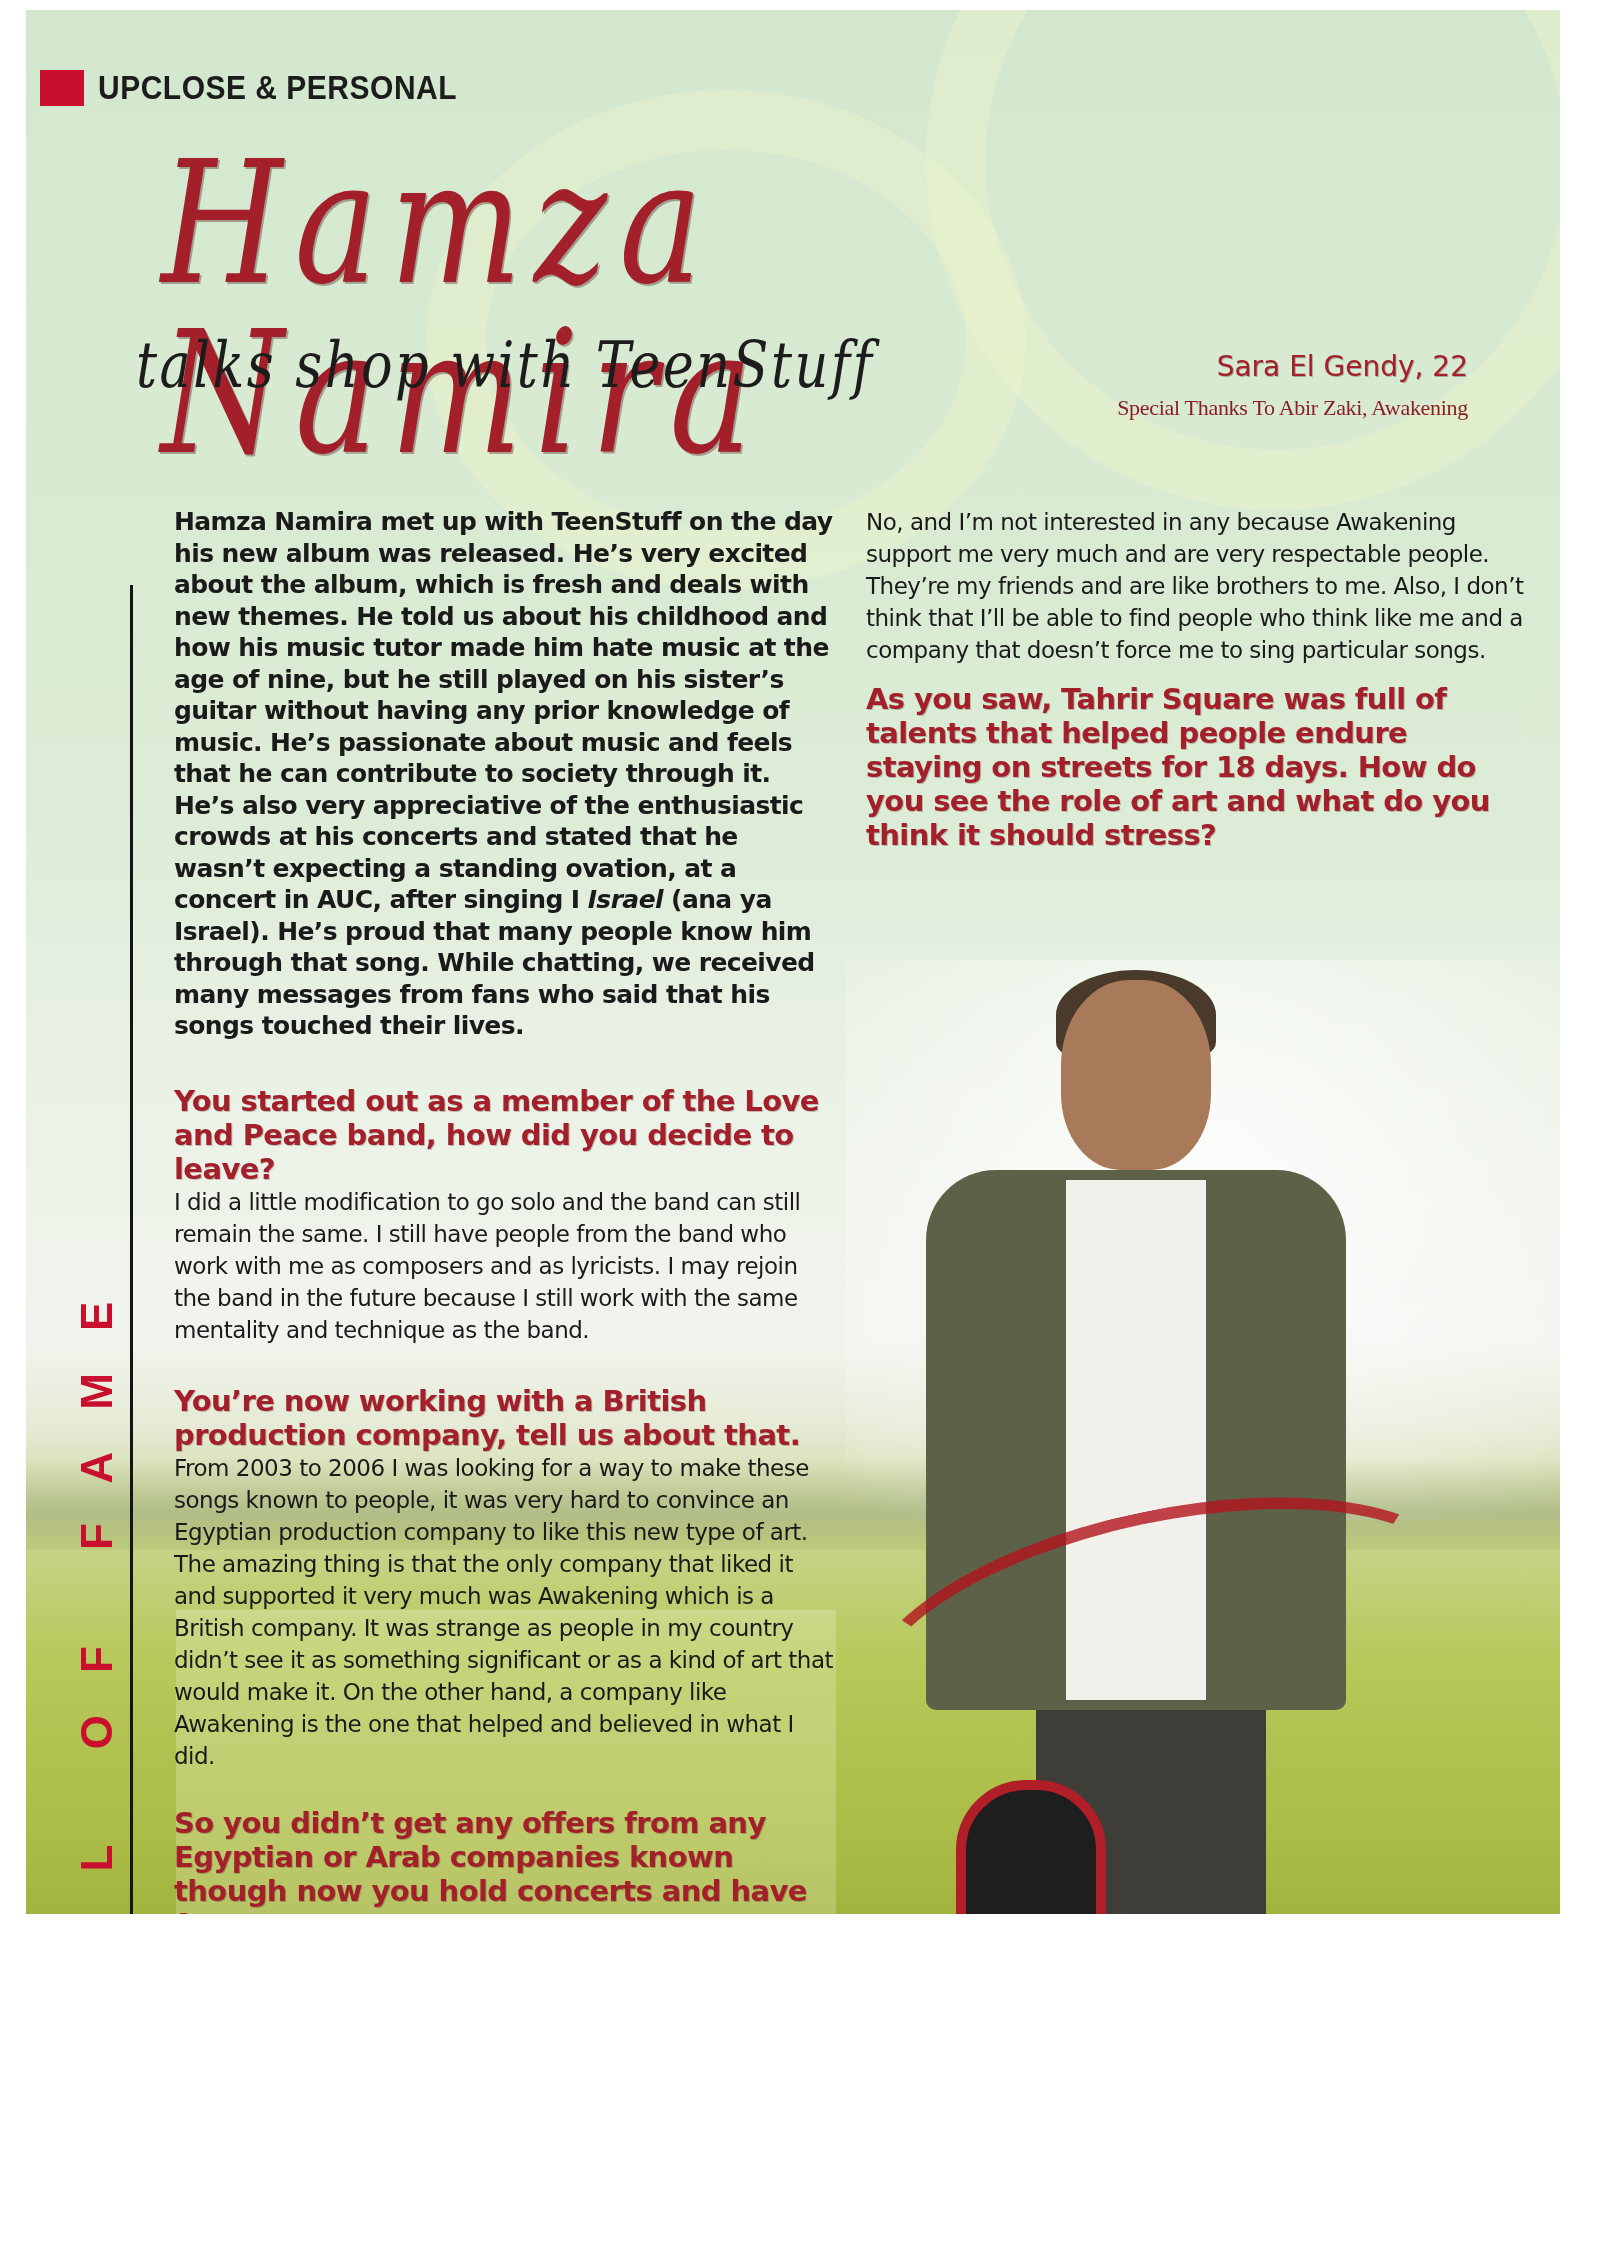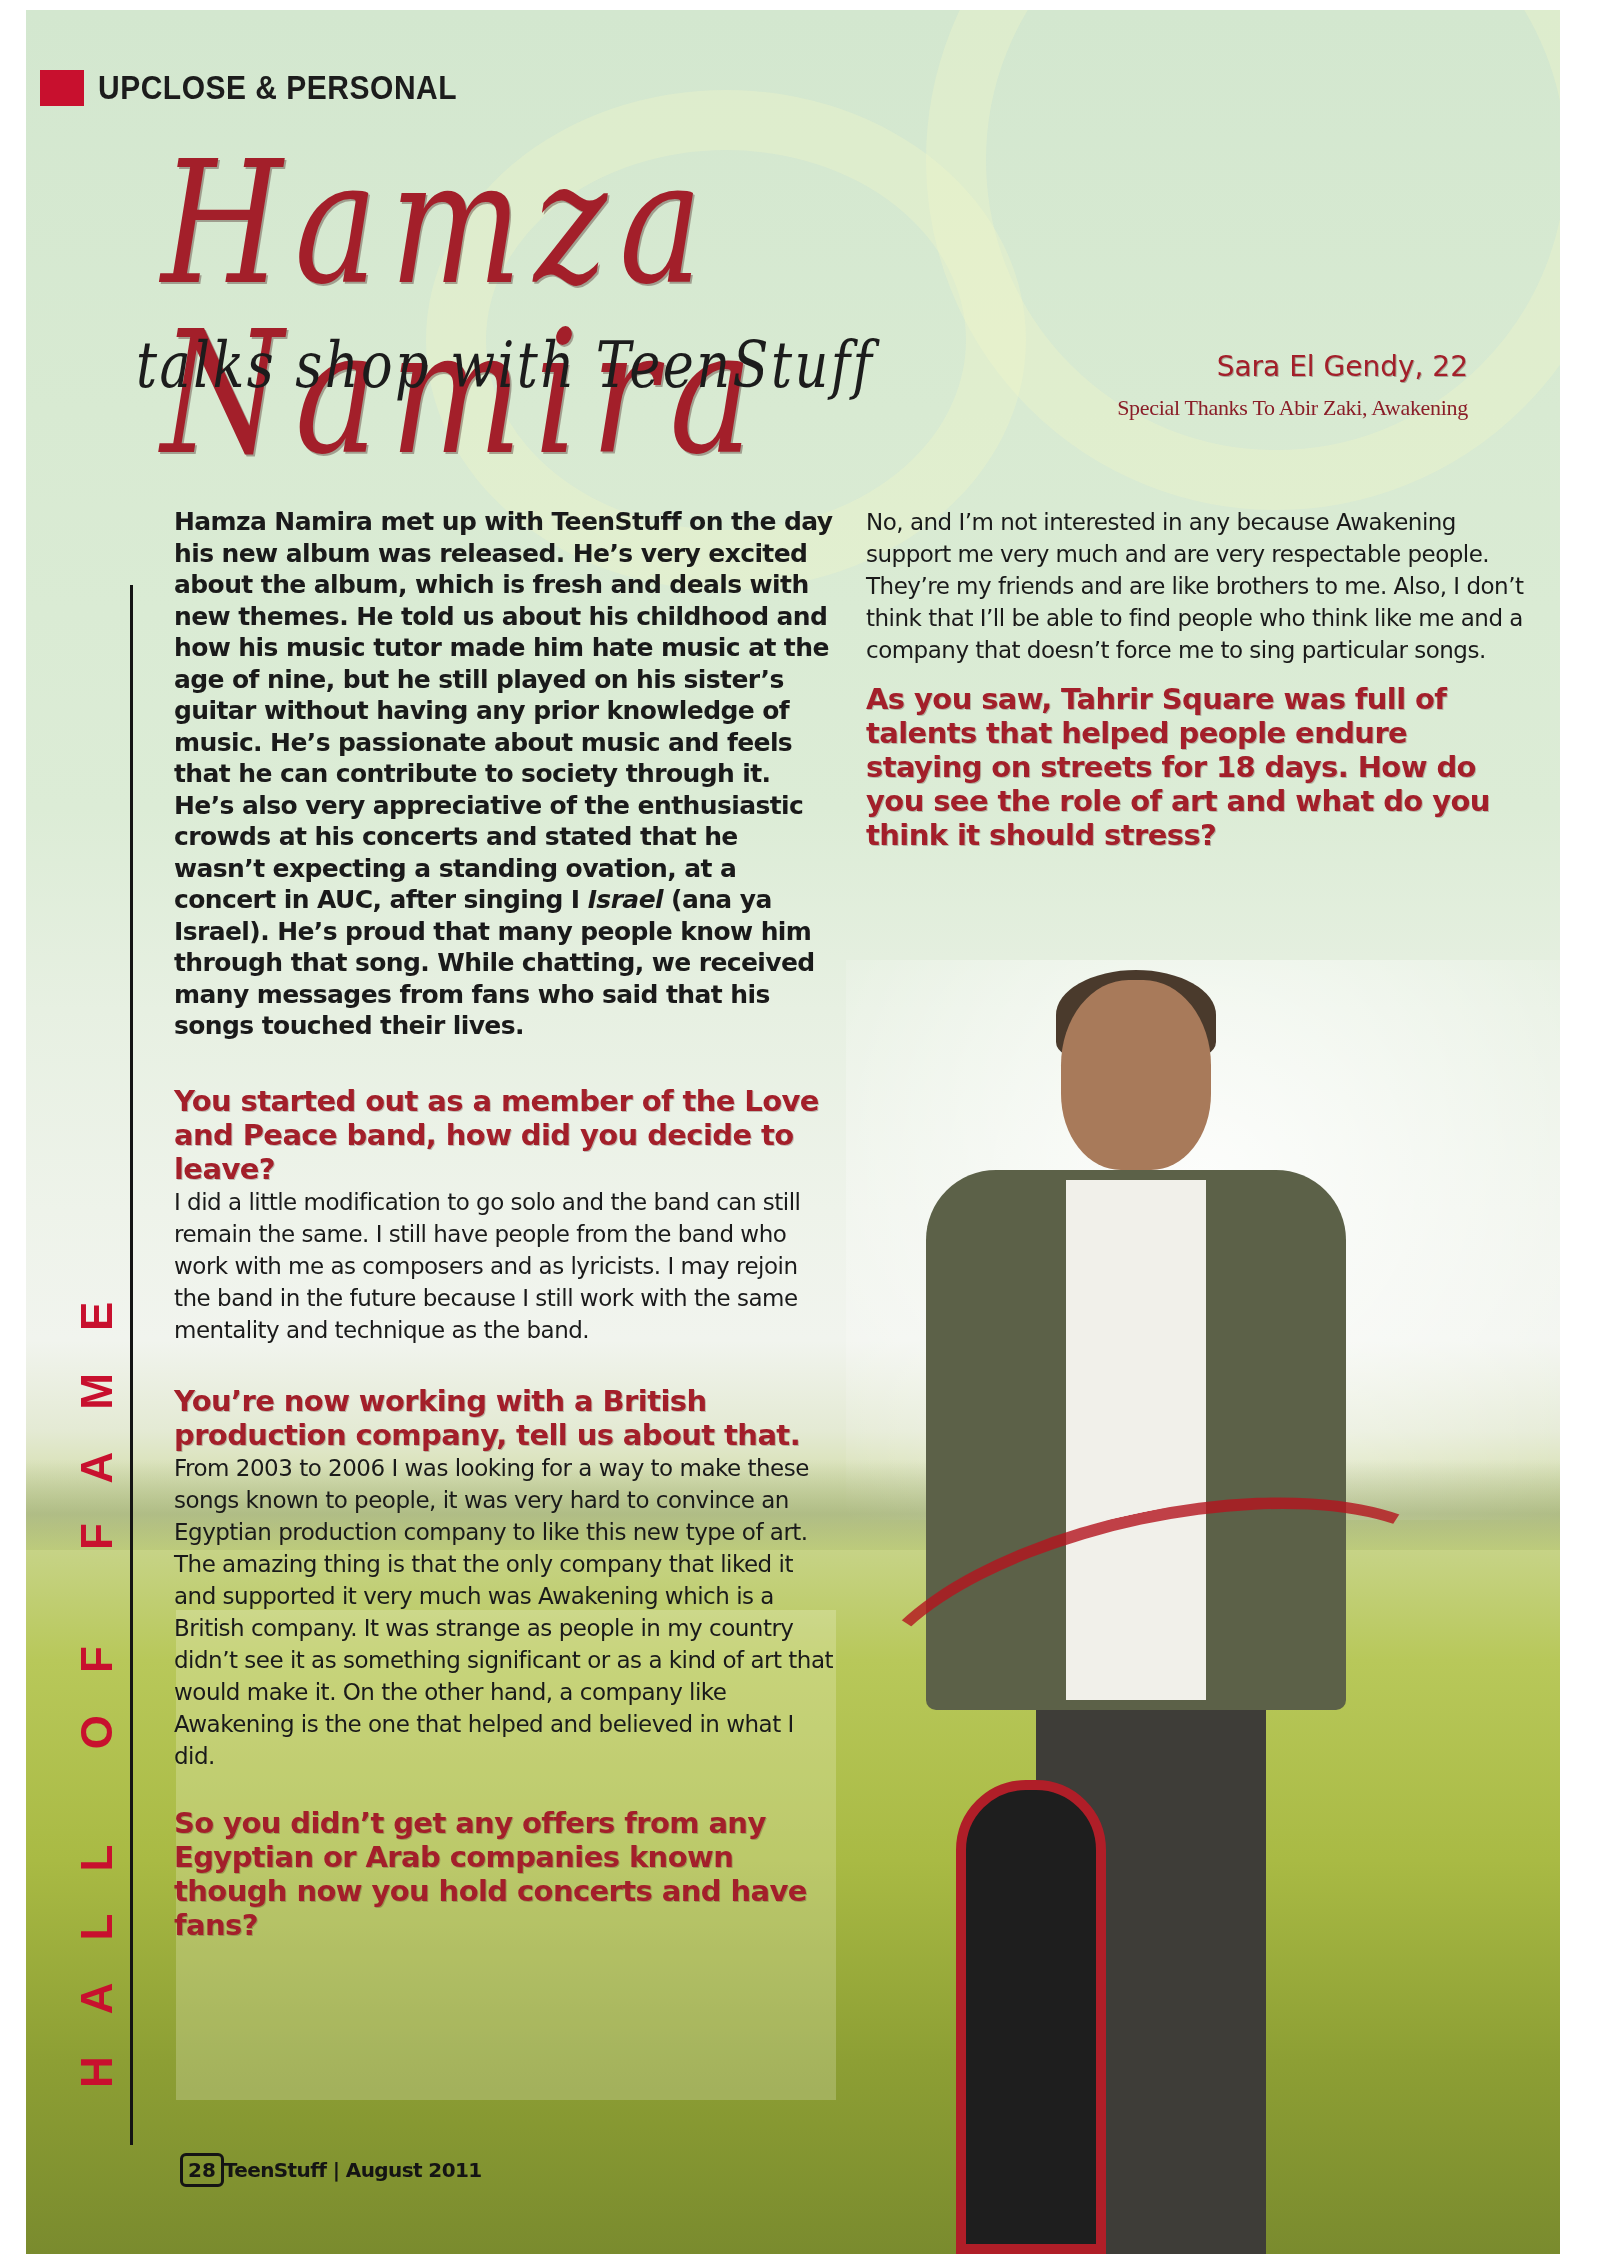--- a/index.html
+++ b/index.html
@@ -1,21 +1,21 @@
 <!DOCTYPE html>
 <html><head>
   <meta charset="utf-8">
   <style>
     * { box-sizing: border-box; margin: 0; padding: 0; }
     html, body {
       width: 1600px; height: 2264px; background: #ffffff; overflow: hidden;
       font-family: "DejaVu Sans", sans-serif;
     }
     .page {
-      position: absolute; left: 26px; top: 10px; width: 1534px; height: 2244px;
+      position: absolute; left: 26px; top: 10px; width: 1534px; height: 1904px;
       overflow: hidden;
       background:
         linear-gradient(180deg,
           #d3e7cf 0px, #d8ead2 400px, #dcecd6 800px,
           #e7f0e2 1000px, #eef3ea 1200px, #f1f4ee 1330px,
           #e4ead4 1420px, #c9d58e 1520px, #b8c85a 1650px,
           #a9ba44 1850px, #8d9f34 2050px, #7a8b2e 2244px);
     }
     .bg-swirl {
       position: absolute; border-radius: 50%; border: 60px solid rgba(240,245,200,0.35);

